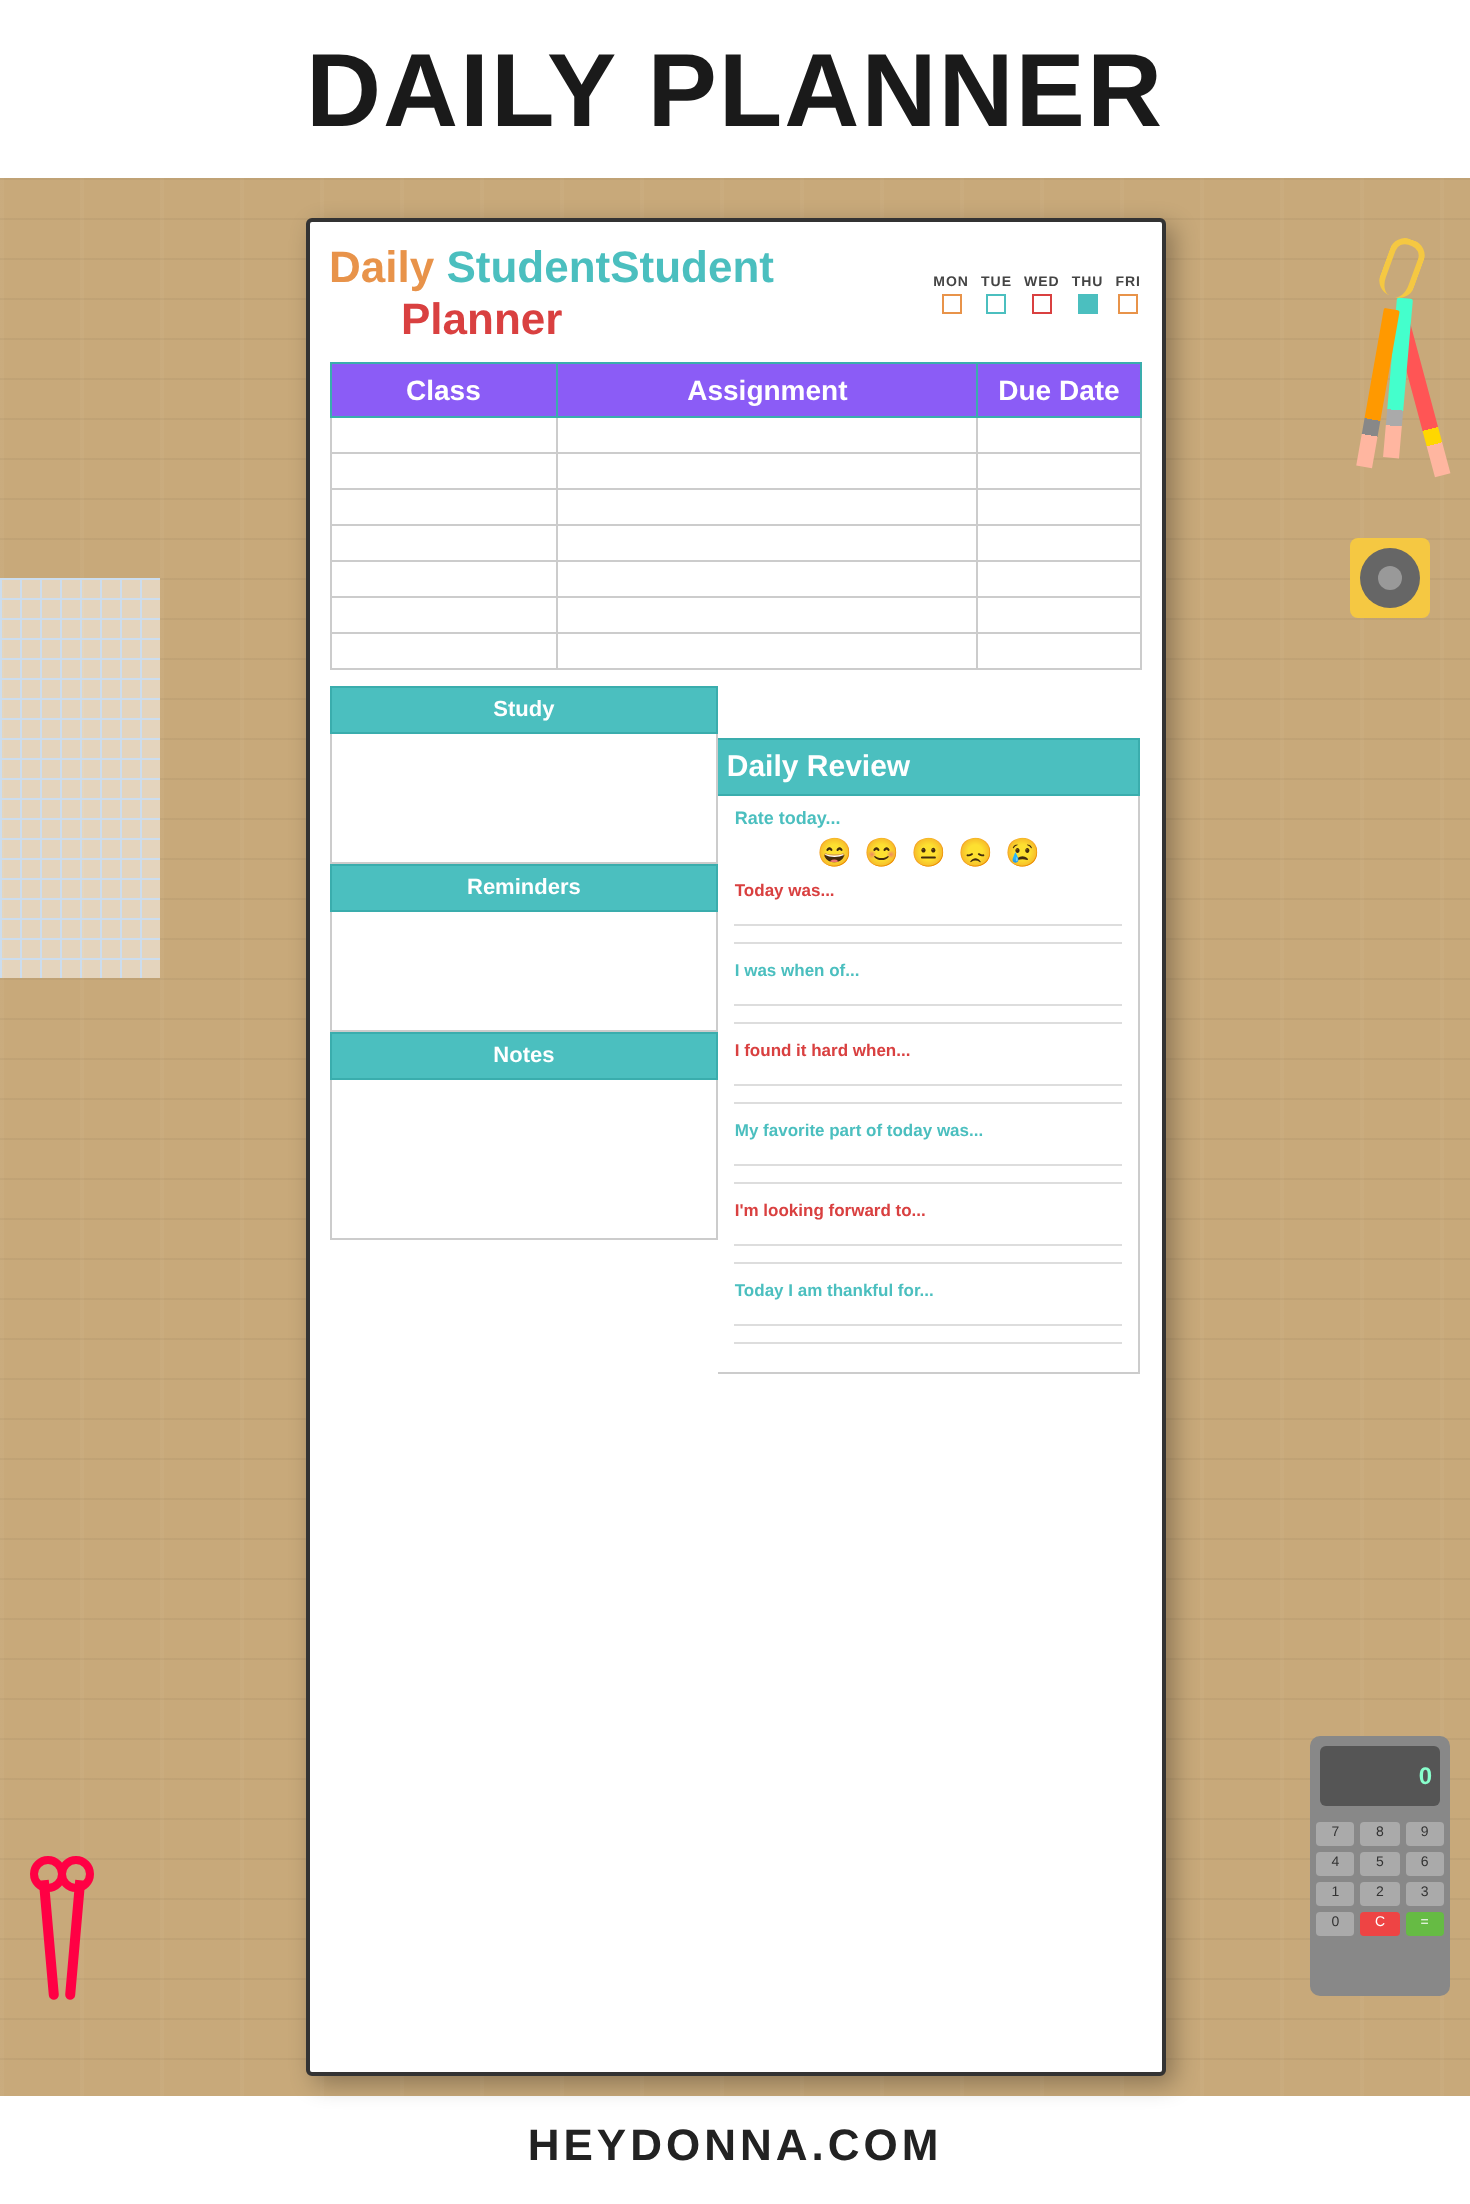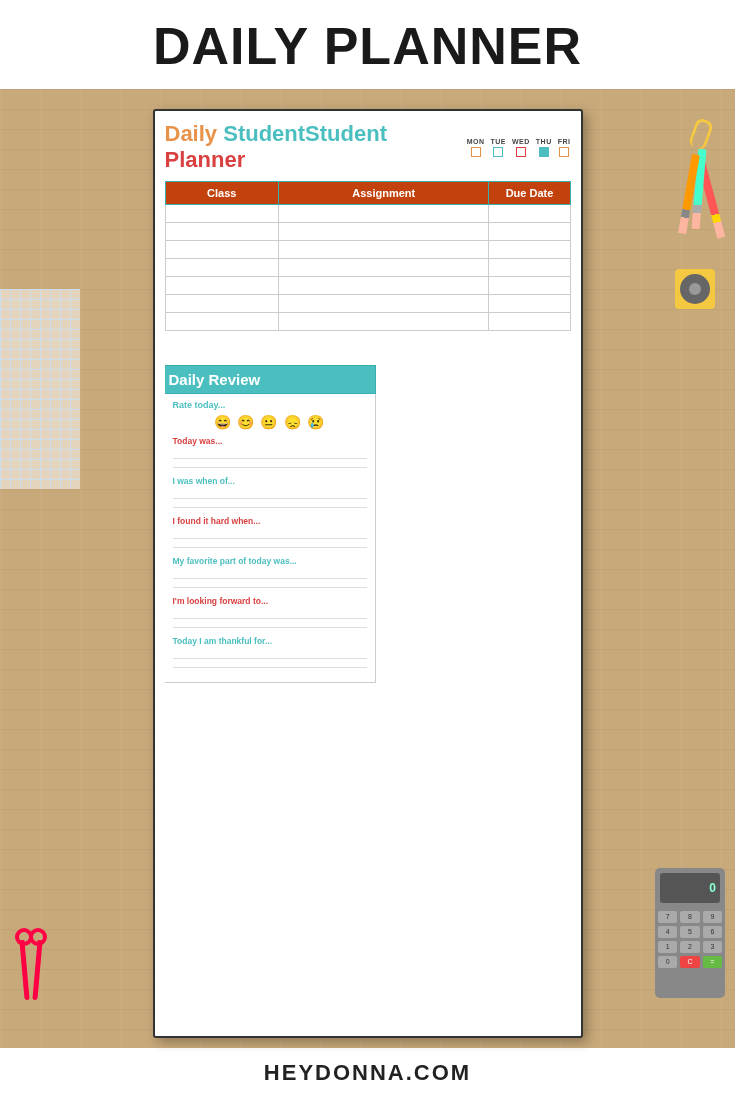--- a/index.html
+++ b/index.html
@@ -77,21 +77,21 @@
       align-items: center;
       justify-content: space-between;
       margin-bottom: 8px;
     }
     .planner-title {
       font-size: 22px;
       font-weight: 700;
     }
     .planner-title .daily { color: #e8934a; }
     .planner-title .student { color: #4bbfbf; }
-    .planner-title .planner-word { color: #d94040; }
+    .planner-title .planner-word { color: #d94040; margin-left: 36px; }
 
     .day-checkboxes {
       display: flex;
       gap: 6px;
       align-items: flex-start;
     }
     .day-col {
       display: flex;
       flex-direction: column;
       align-items: center;
@@ -115,23 +115,23 @@
     .day-checkbox.thu { border-color: #4bbfbf; background: #4bbfbf; }
     .day-checkbox.fri { border-color: #e8934a; }
 
     
     .assignment-table {
       width: 100%;
       border-collapse: collapse;
       margin-bottom: 8px;
     }
     .assignment-table th {
-      background-color: #c2410c;
+      background-color: #8b5cf6;
       color: #fff;
-      font-size: 11px;
+      font-size: 14px;
       font-weight: 700;
       text-align: center;
       padding: 5px 4px;
       border: 1px solid #3aadad;
     }
     .assignment-table td {
       border: 1px solid #ccc;
       height: 18px;
       padding: 2px 4px;
     }
@@ -386,20 +386,37 @@
         <tr>
             <td class="col-class"></td>
             <td class="col-assignment"></td>
             <td class="col-due"></td>
           </tr>
       </tbody>
     </table>
 
     <div class="bottom-section">
 
+      <div class="left-col">
+
+        <div class="section-group">
+          <div class="section-header">Study</div>
+          <div class="section-body study-box"></div>
+        </div>
+
+        <div class="section-group">
+          <div class="section-header">Reminders</div>
+          <div class="section-body reminders-box"></div>
+        </div>
+
+        <div class="section-group">
+          <div class="section-header">Notes</div>
+          <div class="section-body notes-box"></div>
+        </div>
+      </div>
 
       <div class="right-col">
         <div class="daily-review-header">Daily Review</div>
         <div class="daily-review-body">
           <div class="rate-label">Rate today...</div>
           <div class="emoji-row">
             <span>😄</span>
             <span>😊</span>
             <span>😐</span>
             <span>😞</span>

